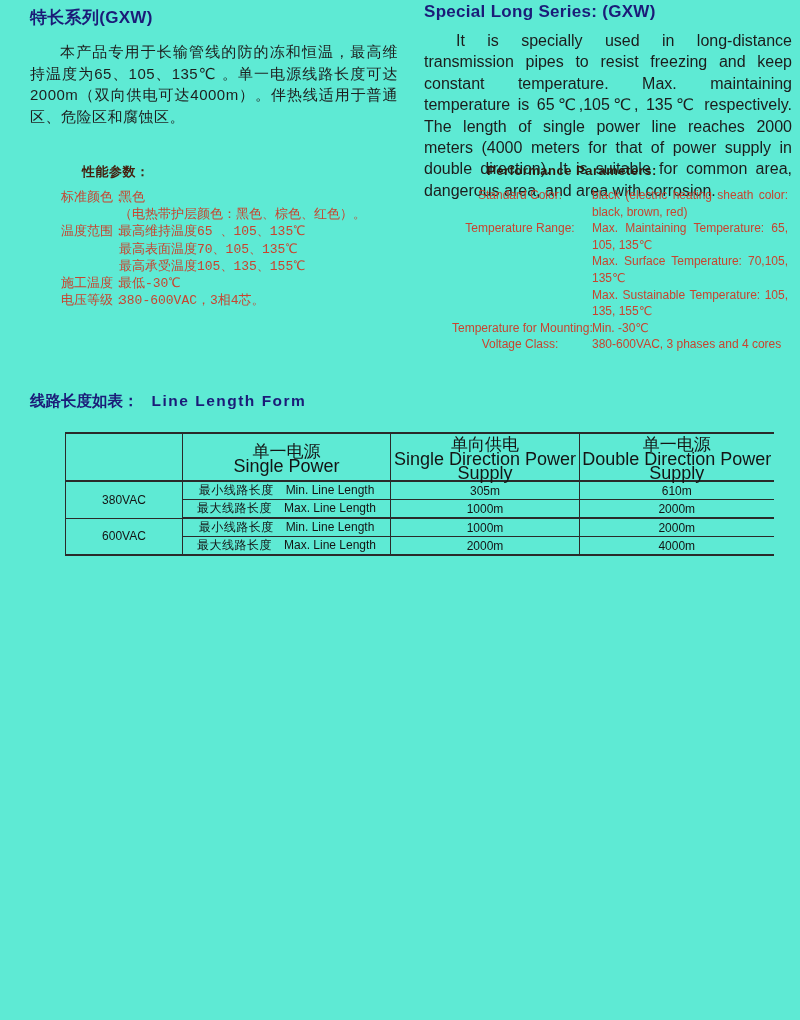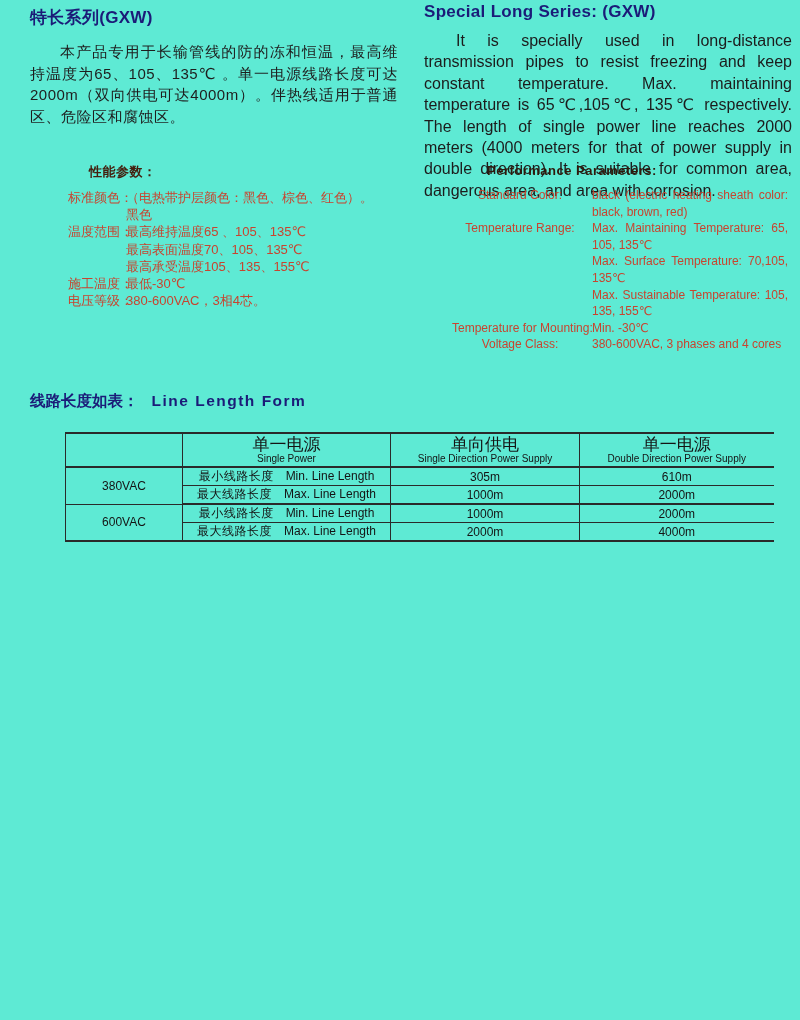--- a/index.html
+++ b/index.html
@@ -38,21 +38,21 @@
   .en-para {
     margin-top: 8px;
     font-size: 16px;
     line-height: 21.4px;
     color: #1c1c1c;
     text-align: justify;
     text-indent: 2em;
   }
 
   
-  .params-left  { position: absolute; left: 68px;  top: 163px; width: 310px; }
+  .params-left  { position: absolute; left: 61px;  top: 163px; width: 310px; font-family: Liberation Mono, monospace; }
   .params-right { position: absolute; left: 452px; top: 163px; width: 340px; }
 
   .params-heading {
     font-weight: bold;
     font-size: 13px;
     color: #44200f;
     letter-spacing: 0.5px;
   }
   .params-left  .params-heading { margin-left: 21px; }
   .params-right .params-heading { margin-left: 35px; color: #2f1a0c; }
@@ -103,21 +103,21 @@
     text-align: center;
     vertical-align: middle;
     padding: 0;
   }
   table.llf .col-last { border-right: none; }
   table.llf tr.hdr td { height: 31px; border-bottom: 2px solid #2a2a2a; }
   table.llf tr.body-row td { height: 17px; font-size: 12px; }
   table.llf tr.thin-sep td { border-bottom: 1px solid #2a2a2a; }
   table.llf tr.group-end td { border-bottom: 2px solid #2a2a2a; }
   .hdr-cn { display: block; font-size: 17px; line-height: 15px; padding-top: 3px; }
-  .hdr-en { display: block; font-size: 10px; line-height: 14px; }
+  .hdr-en { display: block; font-size: 18px; line-height: 14px; }
   .cell-cn { letter-spacing: 0.5px; }
   .cell-en { margin-left: 12px; }
   .voltage-cell { font-size: 12.5px; }
 </style>
 </head>
 <body>
 
 <div class="page">
 
   <div class="intro-left">
@@ -129,22 +129,22 @@
     <div class="title-navy">Special Long Series: (GXW)</div>
     <p class="en-para">It is specially used in long-distance transmission pipes to resist freezing and keep constant temperature. Max. maintaining temperature is 65℃,105℃, 135℃ respectively. The length of single power line reaches 2000 meters (4000 meters for that of power supply in double direction). It is suitable for common area, dangerous area, and area with corrosion.</p>
   </div>
 
   <div class="params-left">
     <div class="params-heading">性能参数：</div>
     <div class="params-rows-cn">
       <div class="prow pred">
         <div class="plabel">标准颜色：</div>
         <div class="pvalues">
+          <div class="pline">黑色</div>
           <div class="pline">（电热带护层颜色：黑色、棕色、红色）。</div>
-          <div class="pline">黑色</div>
         </div>
       </div>
       <div class="prow pred">
         <div class="plabel">温度范围：</div>
         <div class="pvalues">
           <div class="pline">最高维持温度65 、105、135℃</div>
           <div class="pline">最高表面温度70、105、135℃</div>
           <div class="pline">最高承受温度105、135、155℃</div>
         </div>
       </div>

